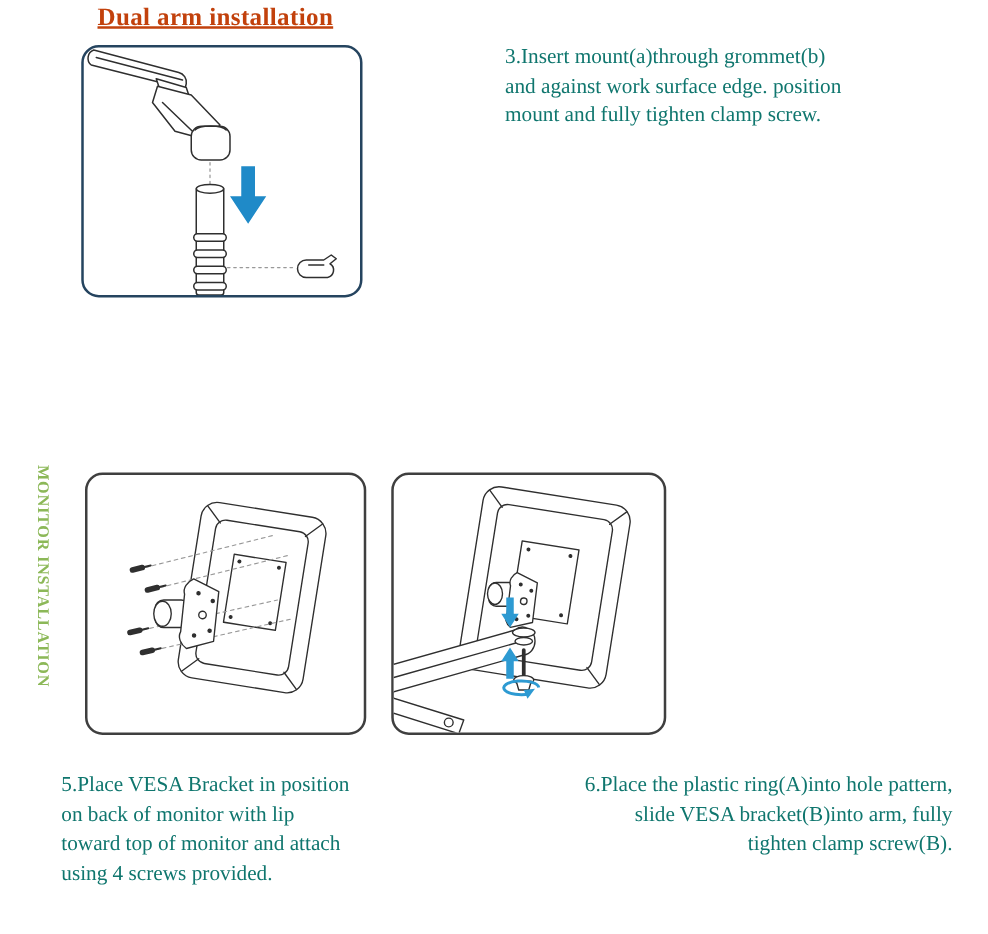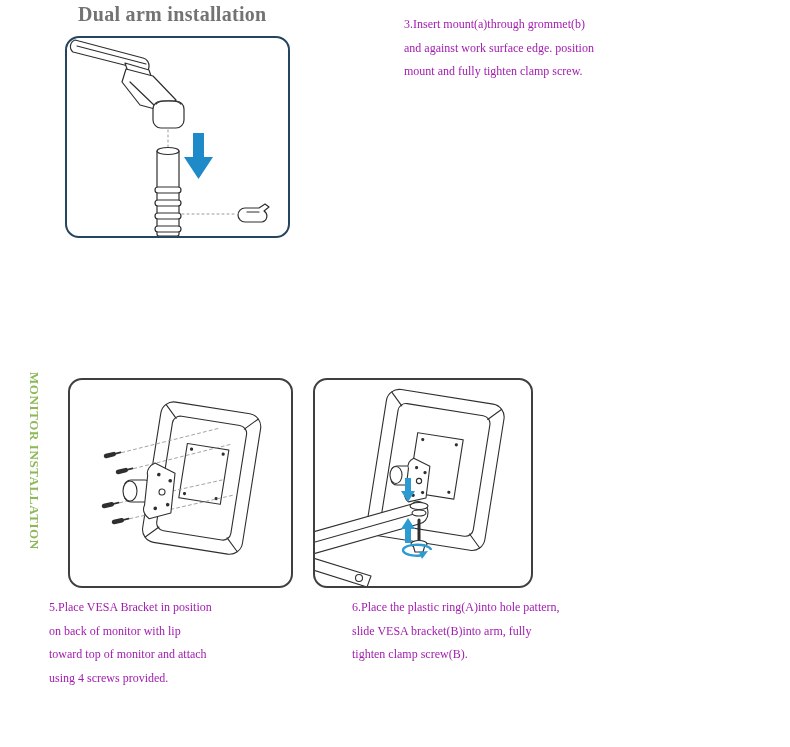--- a/index.html
+++ b/index.html
@@ -2,30 +2,31 @@
 <html><head>
 <meta charset="utf-8">
 <style>
   html,body{margin:0;padding:0;background:#ffffff;}
   .page{
     position:relative;width:790px;height:747px;background:#ffffff;overflow:hidden;
     font-family:"Liberation Serif", serif;
   }
   .title{
     position:absolute;left:78px;top:3px;margin:0;
-    font-size:20px;font-weight:bold;color:#737373;letter-spacing:0.3px;
+    font-size:20px;font-weight:bold;color:#c2410c;letter-spacing:0.3px;text-decoration:underline;
   }
   .step{
-    position:absolute;color:#a21caf;font-size:12px;line-height:23.5px;
+    position:absolute;color:#0f766e;font-size:17px;line-height:23.5px;
     white-space:pre-line;
+    margin-top:20px;
   }
   .step3{left:404px;top:13px;width:375px;}
   .step4{left:59px;top:256px;width:330px;}
   .step5{left:49px;top:596px;width:300px;}
-  .step6{left:352px;top:596px;width:410px;}
+  .step6{left:352px;top:596px;width:410px;text-align:right;}
   .side-label{
     position:absolute;left:26px;top:372px;height:210px;
     writing-mode:vertical-rl;text-orientation:mixed;
     font-size:13px;font-weight:bold;color:#8cb858;letter-spacing:0.6px;
   }
   .diagram-box{
     position:absolute;left:65px;top:36px;width:225px;height:202px;
     border:2px solid #25445f;border-radius:14px;box-sizing:border-box;background:#fff;
   }
   .panel{

